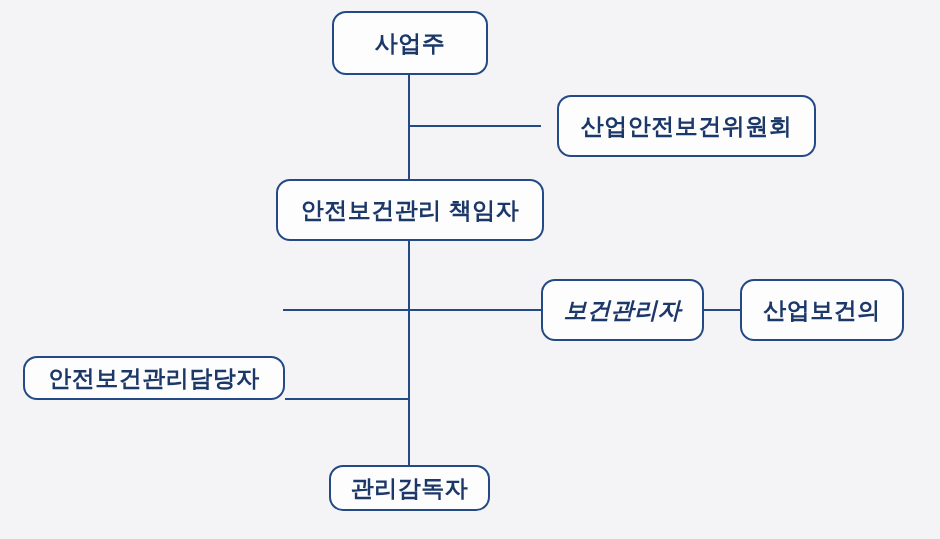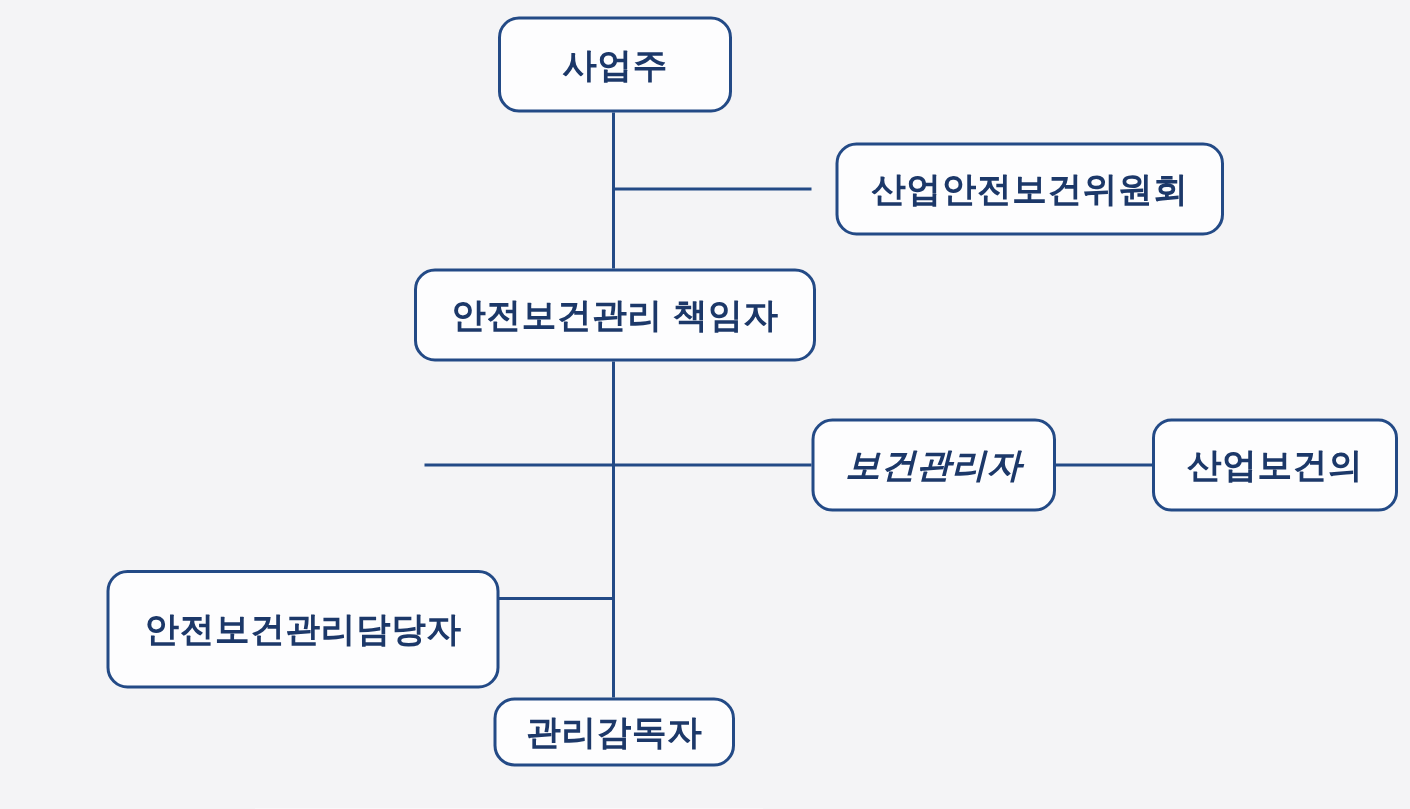--- a/index.html
+++ b/index.html
@@ -34,22 +34,22 @@
     position: absolute;
     background: #234a86;
     z-index: 1;
   }
   
   #node-owner      { left: 332px; top: 11px;  width: 156px; height: 64px; }
   #node-committee  { left: 541px; top: 95px;  width: 259px; height: 62px; margin-left: 16px; }
   #node-chief      { left: 276px; top: 179px; width: 268px; height: 62px; }
   #node-safety     { left: 120px; top: 279px; width: 163px; height: 62px; }
   #node-health     { left: 541px; top: 279px; width: 163px; height: 62px; font-style: italic; }
-  #node-physician  { left: 768px; top: 279px; width: 164px; height: 62px; border-radius: 13px; }
-  #node-officer    { left: 23px;  top: 380px; width: 262px; height: 79px; margin-left: 48px; }
+  #node-physician  { left: 740px; top: 279px; width: 164px; height: 62px; }
+  #node-officer    { left: 23px;  top: 356px; width: 262px; height: 44px; }
   #node-supervisor { left: 329px; top: 465px; width: 161px; height: 46px; }
   
   #edge-trunk-top     { left: 408px; top: 75px;  width: 2px;   height: 104px; }
   #edge-committee     { left: 409px; top: 125px; width: 132px; height: 2px; }
   #edge-trunk-bottom  { left: 408px; top: 241px; width: 2px;   height: 224px; }
   #edge-safety-health { left: 283px; top: 309px; width: 258px; height: 2px; }
   #edge-physician     { left: 704px; top: 309px; width: 64px;  height: 2px; }
   #edge-officer       { left: 285px; top: 398px; width: 123px; height: 2px; }
 </style>
 </head>

